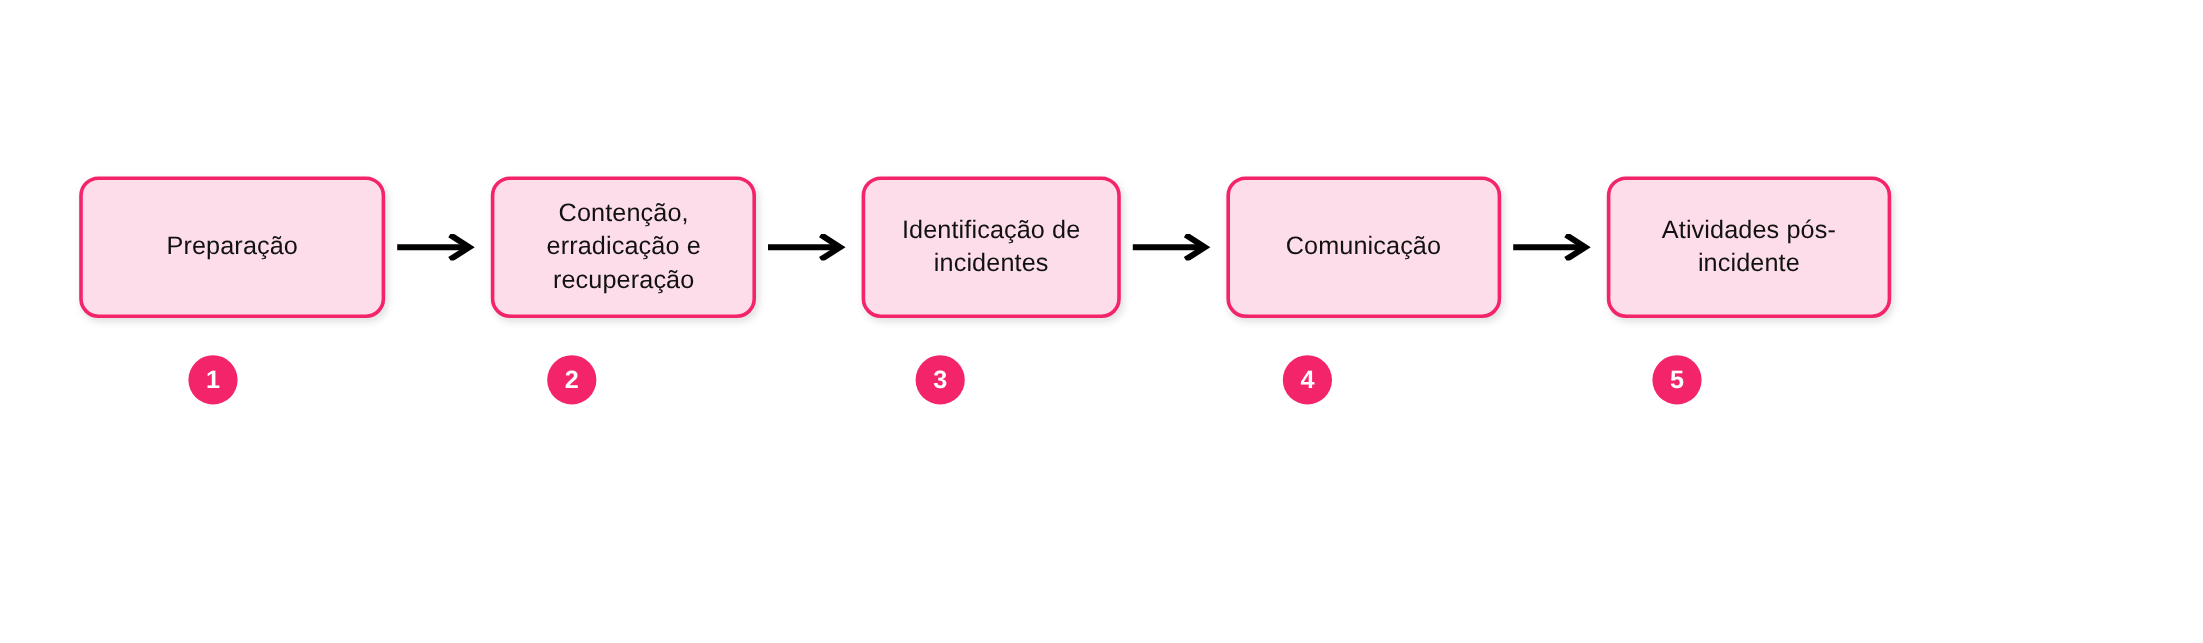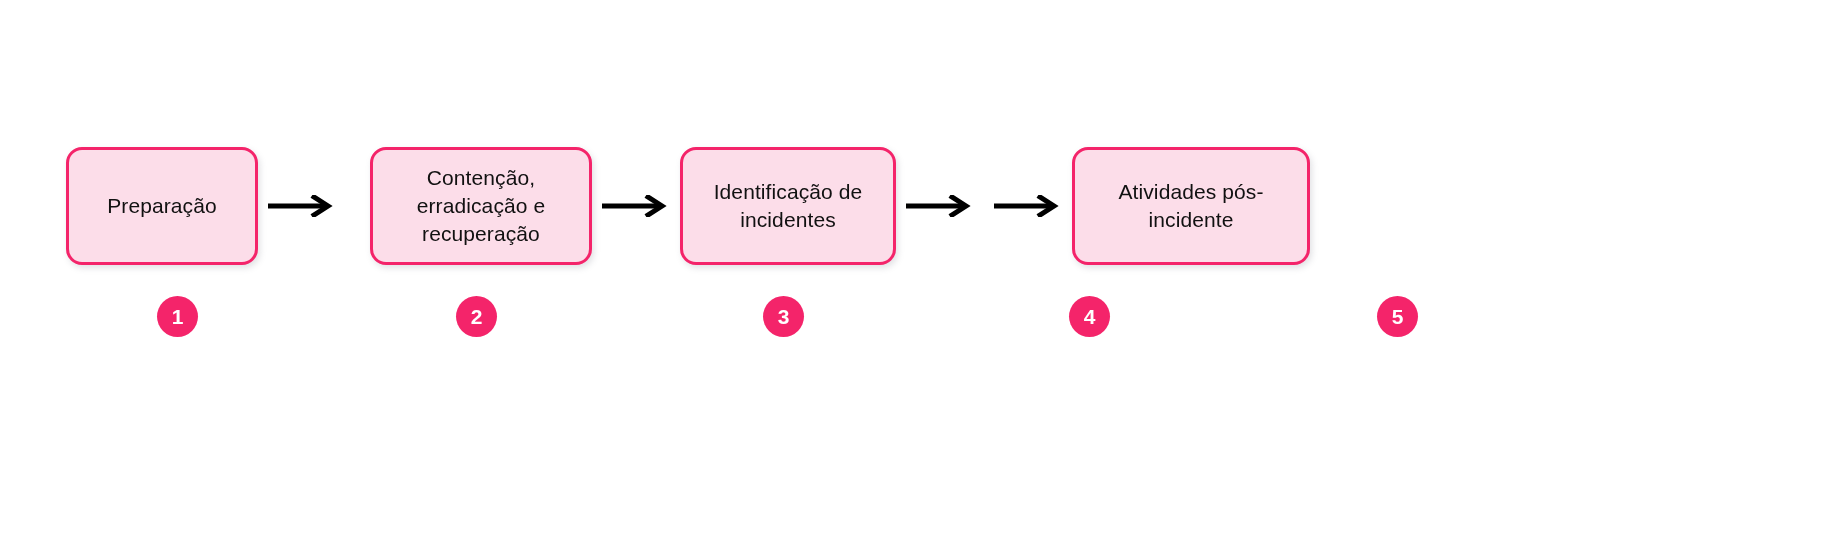--- a/index.html
+++ b/index.html
@@ -51,22 +51,22 @@
   .node-label {
     font-size: 21px;
     line-height: 1.32;
     color: #111111;
     letter-spacing: 0.1px;
     white-space: pre-line;
     font-weight: 400;
   }
 
   
-  .w1 { width: 192px; }
-  .w2 { width: 222px; margin-left: 24px; }
+  .w1 { width: 256px; }
+  .w2 { width: 222px; }
   .w3 { width: 216px; }
   .w4 { width: 230px; }
   .w5 { width: 238px; }
 
   .arrow {
     flex: 0 0 auto;
     width: 88px;
     height: 24px;
     display: flex;
     align-items: center;
@@ -140,20 +140,23 @@
 incidentes</span>
     </div>
 
     <div class="arrow">
       <svg width="72" height="22" viewBox="0 0 72 22" aria-hidden="true">
         <line x1="2" y1="11" x2="58" y2="11" stroke="#000000" stroke-width="5"></line>
         <polyline points="48,2 62,11 48,20" fill="none" stroke="#000000" stroke-width="5" stroke-linecap="square" stroke-linejoin="miter"></polyline>
       </svg>
     </div>
 
+    <div class="node-box w4">
+      <span class="node-label">Comunicação</span>
+    </div>
 
     <div class="arrow">
       <svg width="72" height="22" viewBox="0 0 72 22" aria-hidden="true">
         <line x1="2" y1="11" x2="58" y2="11" stroke="#000000" stroke-width="5"></line>
         <polyline points="48,2 62,11 48,20" fill="none" stroke="#000000" stroke-width="5" stroke-linecap="square" stroke-linejoin="miter"></polyline>
       </svg>
     </div>
 
     <div class="node-box w5">
       <span class="node-label">Atividades pós-

